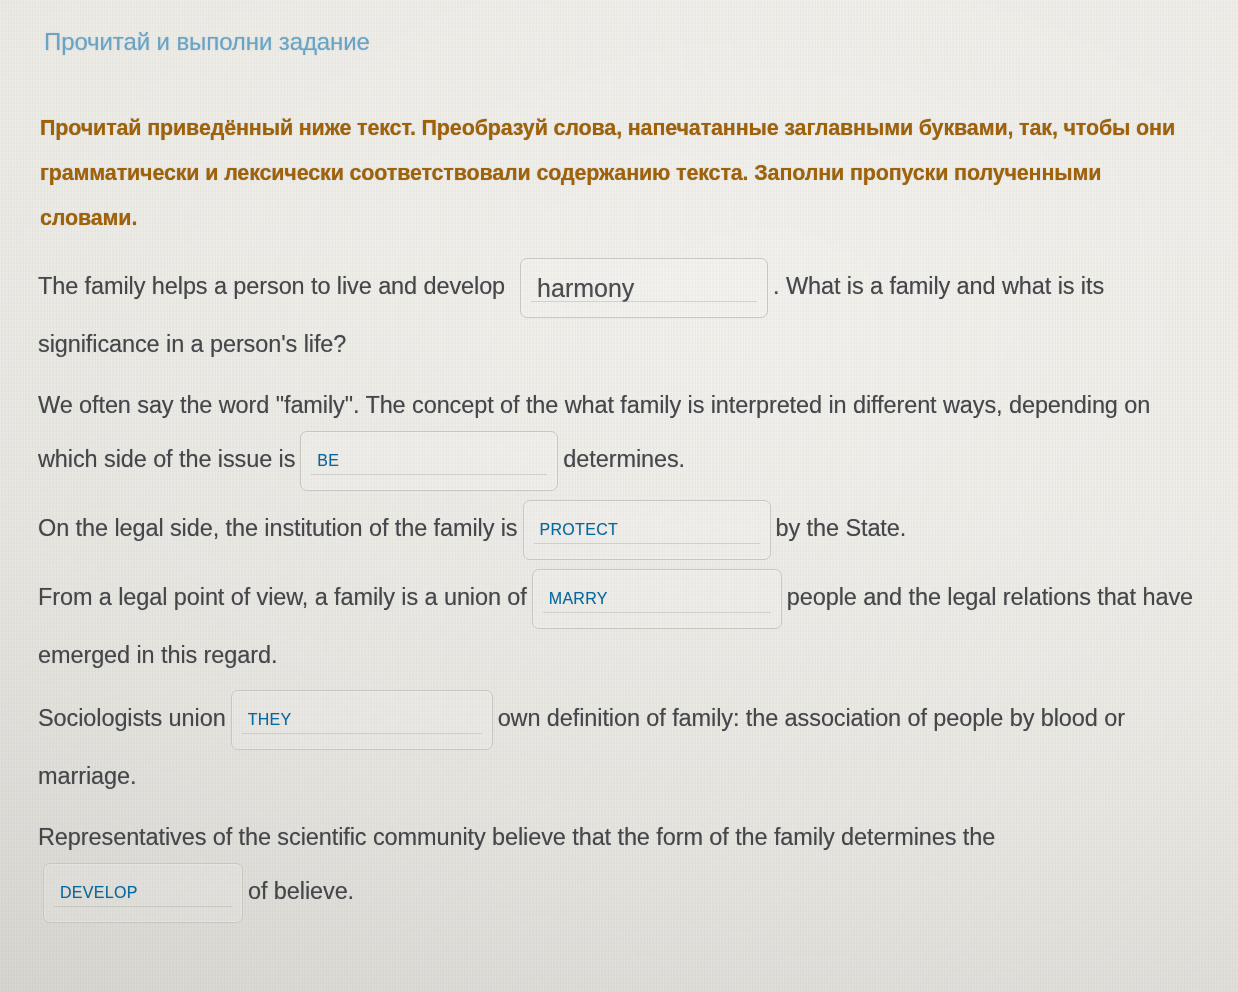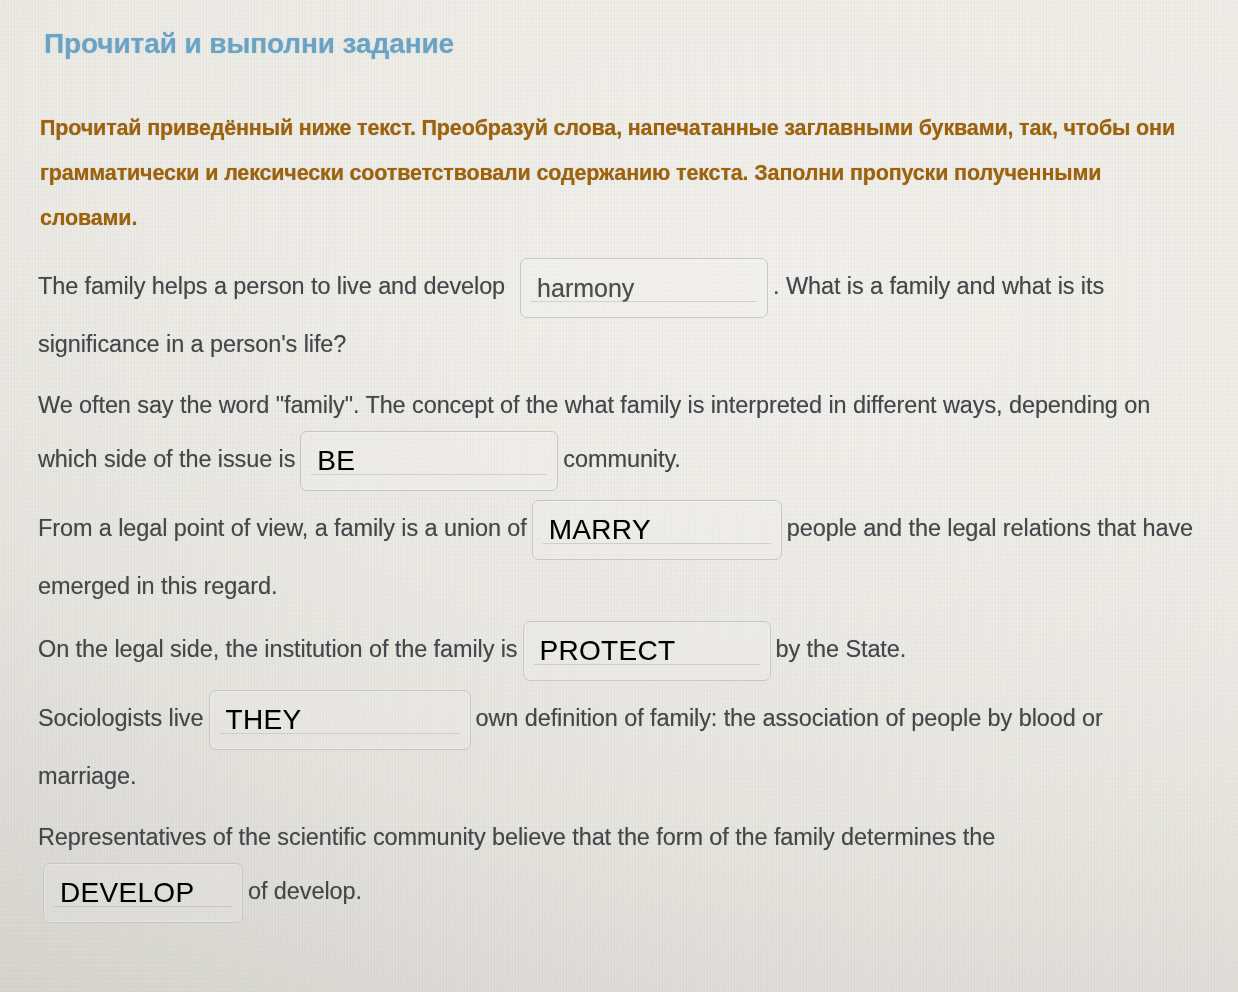--- a/index.html
+++ b/index.html
@@ -57,22 +57,22 @@
   #content {
     position: absolute;
     inset: 0;
     padding: 0;
   }
 
   .title {
     position: absolute;
     left: 44px;
     top: 28px;
-    font-size: 28px;
-    font-weight: bold;
+    font-size: 24px;
+    font-weight: normal;
     letter-spacing: -0.1px;
     color: #6aa3c4;
     text-shadow: 0 0 1.2px rgba(106,163,196,.55);
     white-space: nowrap;
   }
 
   .instructions {
     position: absolute;
     left: 40px;
     top: 106px;
@@ -107,22 +107,22 @@
     vertical-align: middle;
     position: relative;
     box-sizing: border-box;
     height: 60px;
     line-height: 58px;
     border: 1.4px solid #c7c6c0;
     border-radius: 7px;
     background: rgba(255,255,255,0.12);
     padding: 0 10px 0 16px;
     margin: 0 5px;
-    color: #000000;
-    font-size: 28px;
+    color: #0369a1;
+    font-size: 16px;
     letter-spacing: 0.3px;
     font-stretch: condensed;
     text-shadow: 0 0 .8px rgba(141,142,140,.5);
     overflow: hidden;
     white-space: nowrap;
     box-shadow: inset 0 0 0 1px rgba(255,255,255,0.18);
   }
   
   .blank::after {
     content: "";
@@ -162,33 +162,33 @@
 
   <div class="instructions">Прочитай приведённый ниже текст. Преобразуй слова, напечатанные заглавными буквами, так, чтобы они грамматически и лексически соответствовали содержанию текста. Заполни пропуски полученными словами.</div>
 
   <div class="body-block">
 
     <p class="para">
       <span>The family helps a person to live and develop</span><span class="blank filled w-harmony">harmony</span><span>. What is a family and what is its significance in a person's life?</span>
     </p>
 
     <p class="para">
-      <span>We often say the word "family". The concept of the what family is interpreted in different ways, depending on which side of the issue is</span><span class="blank w-be">BE</span><span>community.</span>
+      <span>We often say the word "family". The concept of the what family is interpreted in different ways, depending on which side of the issue is</span><span class="blank w-be">BE</span><span>determines.</span>
+    </p>
+
+    <p class="para">
+      <span>On the legal side, the institution of the family is</span><span class="blank w-protect">PROTECT</span><span>by the State.</span>
     </p>
 
     <p class="para">
       <span>From a legal point of view, a family is a union of</span><span class="blank w-marry">MARRY</span><span>people and the legal relations that have emerged in this regard.</span>
     </p>
 
     <p class="para">
-      <span>On the legal side, the institution of the family is</span><span class="blank w-protect">PROTECT</span><span>by the State.</span>
+      <span>Sociologists union</span><span class="blank w-they">THEY</span><span>own definition of family: the association of people by blood or marriage.</span>
     </p>
 
     <p class="para">
-      <span>Sociologists live</span><span class="blank w-they">THEY</span><span>own definition of family: the association of people by blood or marriage.</span>
-    </p>
-
-    <p class="para">
-      <span>Representatives of the scientific community believe that the form of the family determines the</span><span class="blank w-develop">DEVELOP</span><span>of develop.</span>
+      <span>Representatives of the scientific community believe that the form of the family determines the</span><span class="blank w-develop">DEVELOP</span><span>of believe.</span>
     </p>
 
   </div>
 </div>
 
 </body></html>

